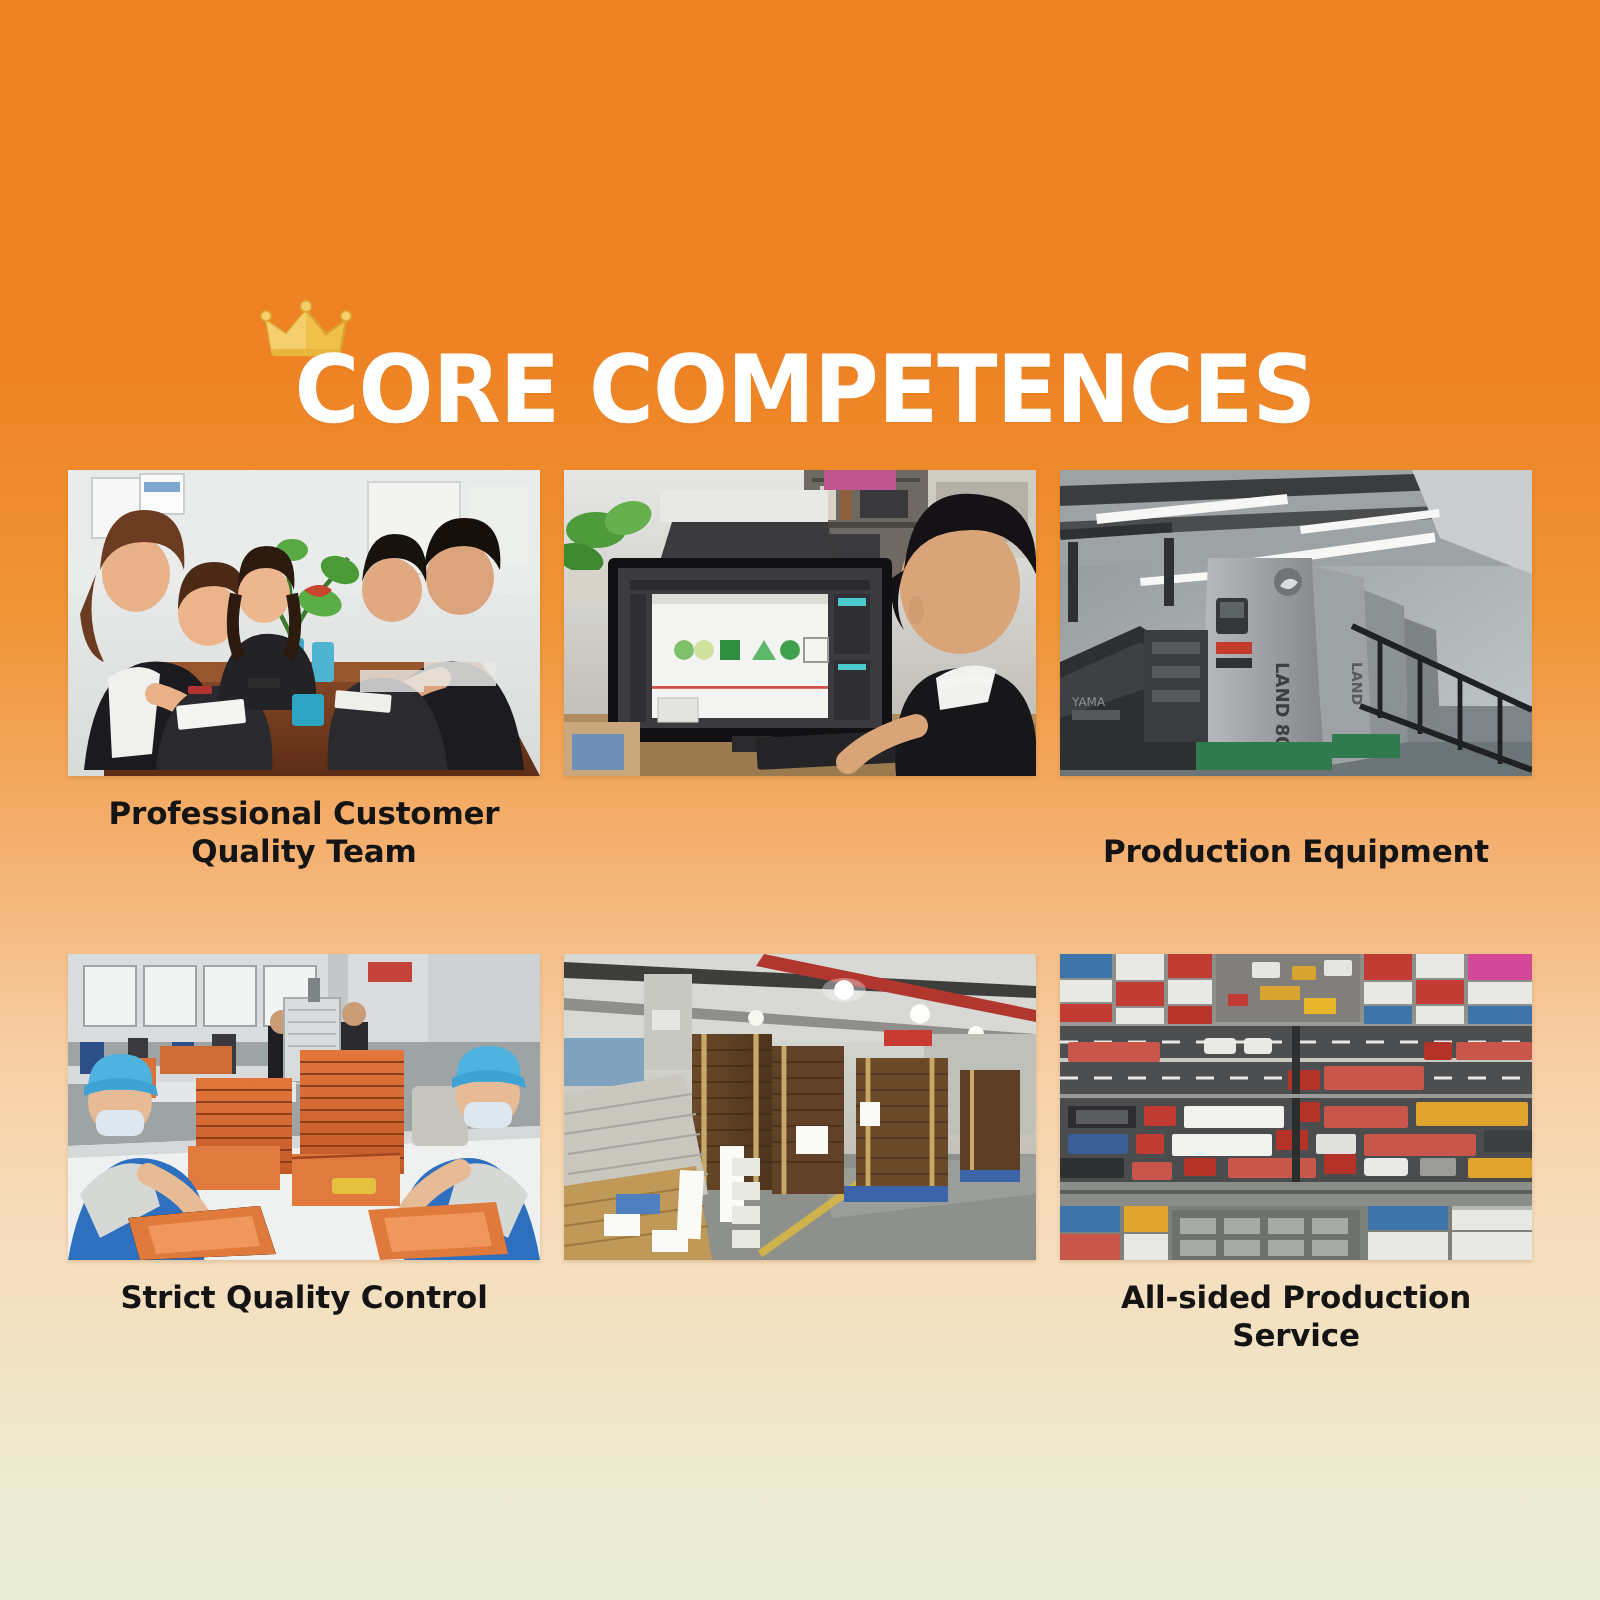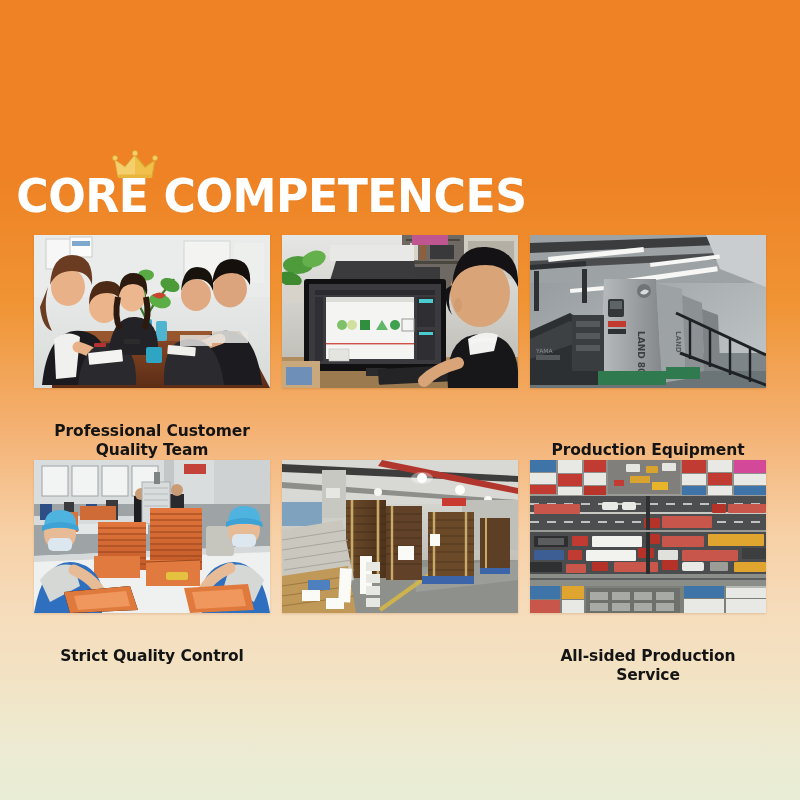--- a/index.html
+++ b/index.html
@@ -23,23 +23,23 @@
       #F2E3C4 85%,
       #EDEBD2 93%,
       #E9EDD6 100%);
     position: relative;
   }
 
   
   .title-block {
     position: absolute;
     top: 150px;
-    left: 0;
+    left: 18px;
     width: 656px;
-    text-align: left;
+    text-align: right;
   }
 
   .crown-wrap {
     position: absolute;
     top: 0px;
     left: 50%;
     margin-left: -216px;
     width: 46px;
     height: 30px;
   }
@@ -70,21 +70,20 @@
     display: flex;
     flex-wrap: wrap;
     gap: 0;
   }
 
   .card {
     width: 248px;
     display: flex;
     flex-direction: column;
     align-items: center;
-    gap: 24px;
   }
 
   .card-row-1 { margin-bottom: 0; }
 
   .thumb {
     width: 236px;
     height: 153px;
     overflow: hidden;
     position: relative;
     background: #9aa0a4;
@@ -98,21 +97,21 @@
     text-align: center;
     font-family: "DejaVu Sans", sans-serif;
     font-size: 15.5px;
     line-height: 19px;
     font-weight: bold;
     color: #141414;
     padding-top: 10px;
     letter-spacing: -0.1px;
   }
 
-  .row2 { }
+  .row2 { margin-top: 41px; }
 </style>
 </head>
 <body>
 
 <div class="title-block">
   <div class="crown-wrap">
     <svg viewBox="0 0 46 30" xmlns="http://www.w3.org/2000/svg">
       <path d="M6 27 L3 10 L13 17 L23 5 L33 17 L43 10 L40 27 Z" fill="#F0C04A" stroke="#D9A530" stroke-width="1.2" stroke-linejoin="round"></path>
       <path d="M6 27 L3 10 L13 17 L23 5 L23 27 Z" fill="#F7D478" opacity="0.75"></path>
       <rect x="6" y="24.5" width="34" height="3.6" rx="1.2" fill="#E8B63C"></rect>

